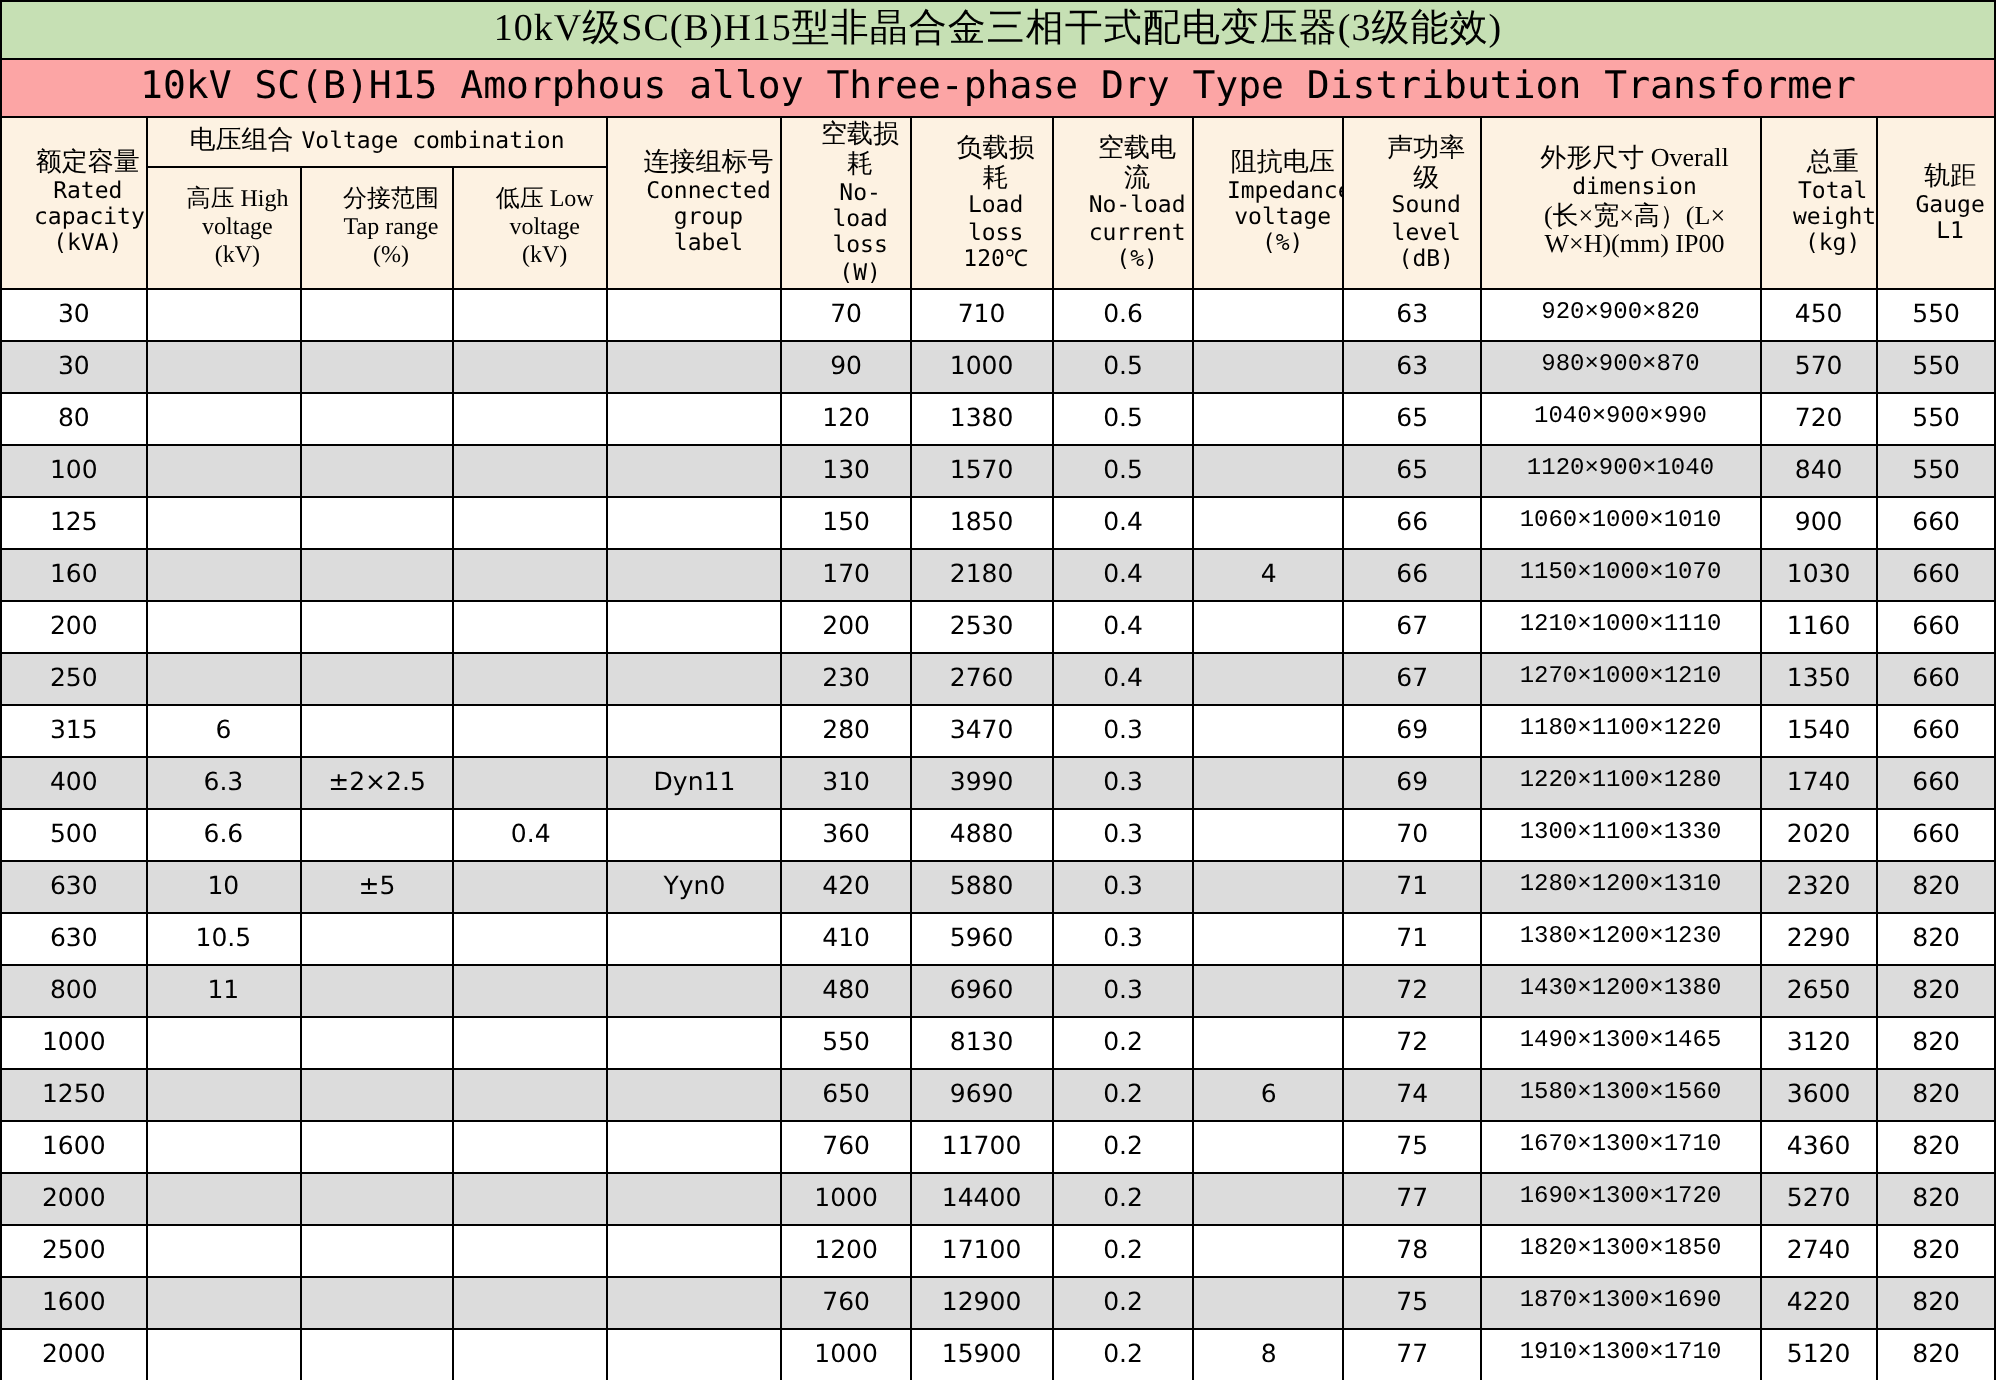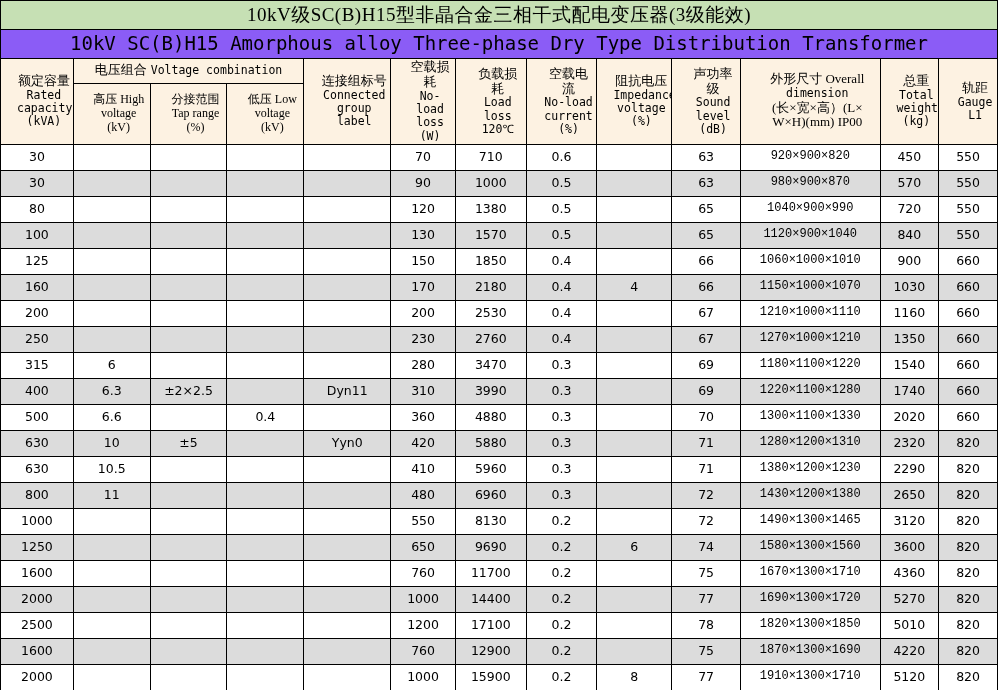--- a/index.html
+++ b/index.html
@@ -34,21 +34,21 @@
     overflow: hidden;
   }
   .title-cn {
     background: #c6e0b4;
     font-size: 19px;
     font-family: "Liberation Serif", serif;
     height: 26px;
     letter-spacing: 0.5px;
   }
   .title-en {
-    background: #8b5cf6;
+    background: #fca5a5;
     font-size: 19px;
     font-family: "DejaVu Sans Mono", monospace;
     height: 26px;
     letter-spacing: 0px;
   }
   .hdr {
     background: #fdf2e2;
     font-size: 12.5px;
     font-family: "DejaVu Sans", sans-serif;
   }
@@ -488,21 +488,21 @@
     <td class="data"></td>
     <td class="data"></td>
     <td class="data"></td>
     <td class="data"></td>
     <td class="data">1200</td>
     <td class="data">17100</td>
     <td class="data">0.2</td>
     <td class="data"></td>
     <td class="data">78</td>
     <td class="dim">1820×1300×1850</td>
-    <td class="data">5010</td>
+    <td class="data">2740</td>
     <td class="data">820</td>
   </tr>
 
   <tr class="row-gray">
     <td class="data">1600</td>
     <td class="data"></td>
     <td class="data"></td>
     <td class="data"></td>
     <td class="data"></td>
     <td class="data">760</td>

